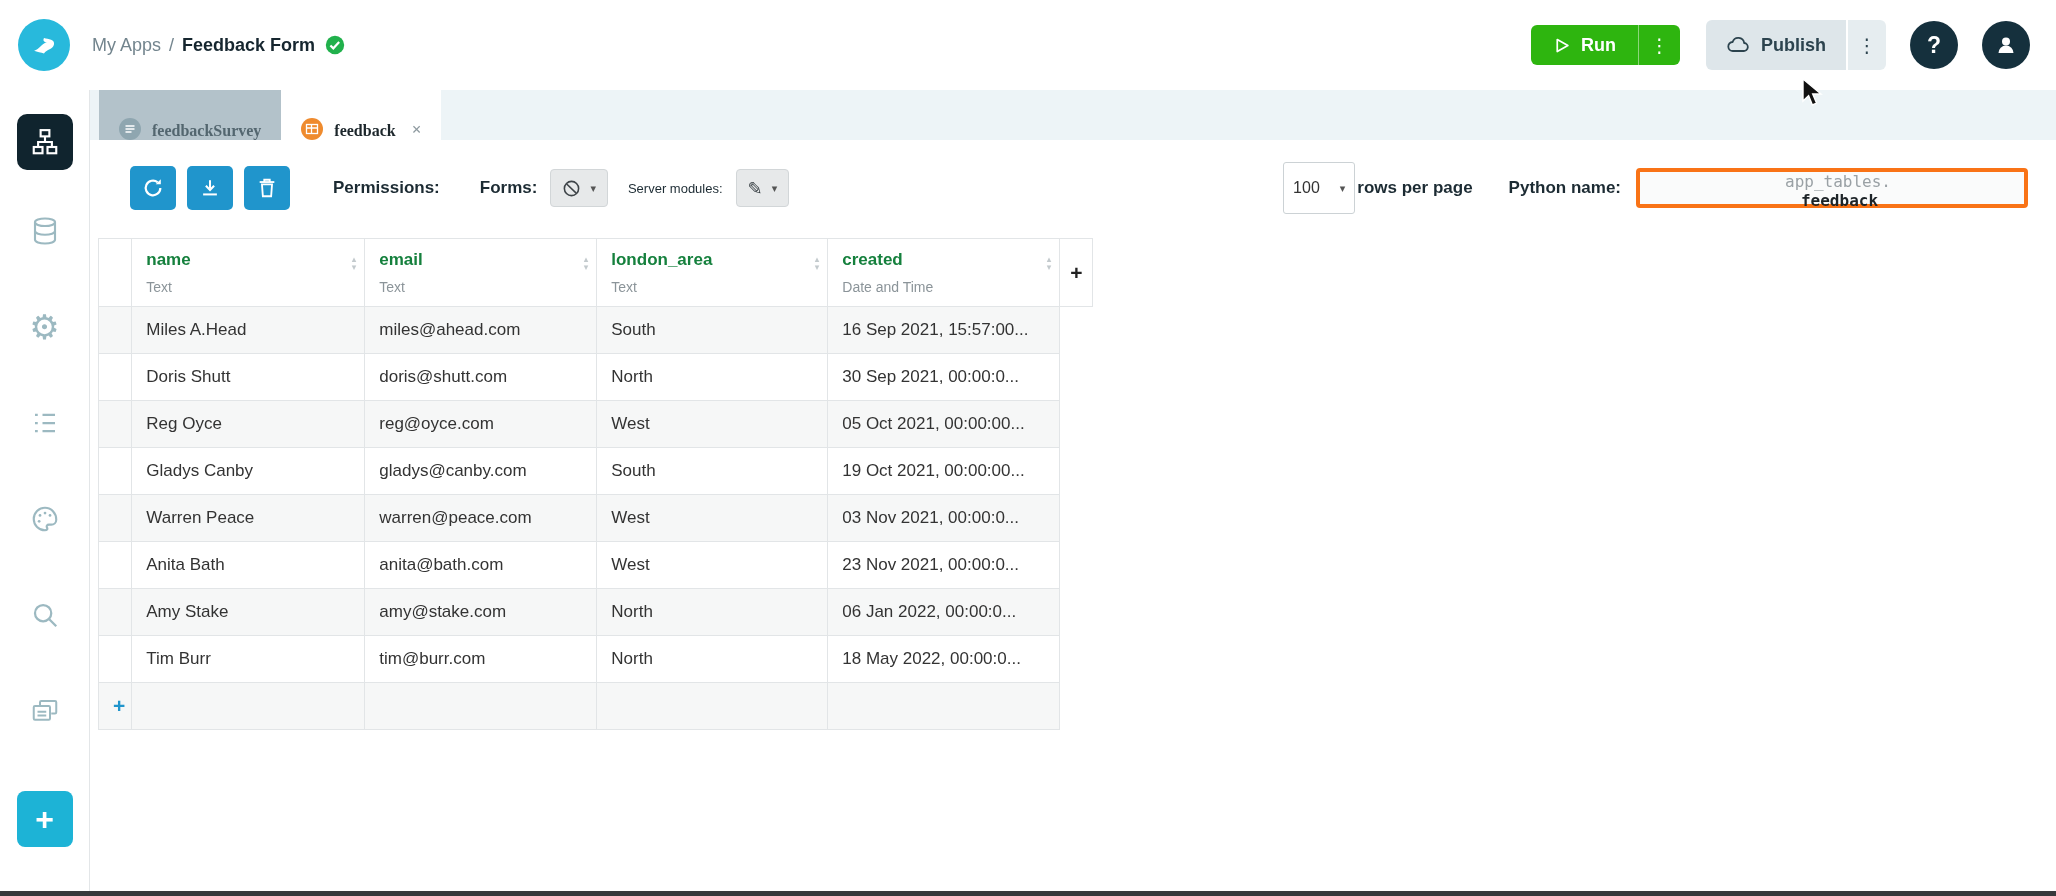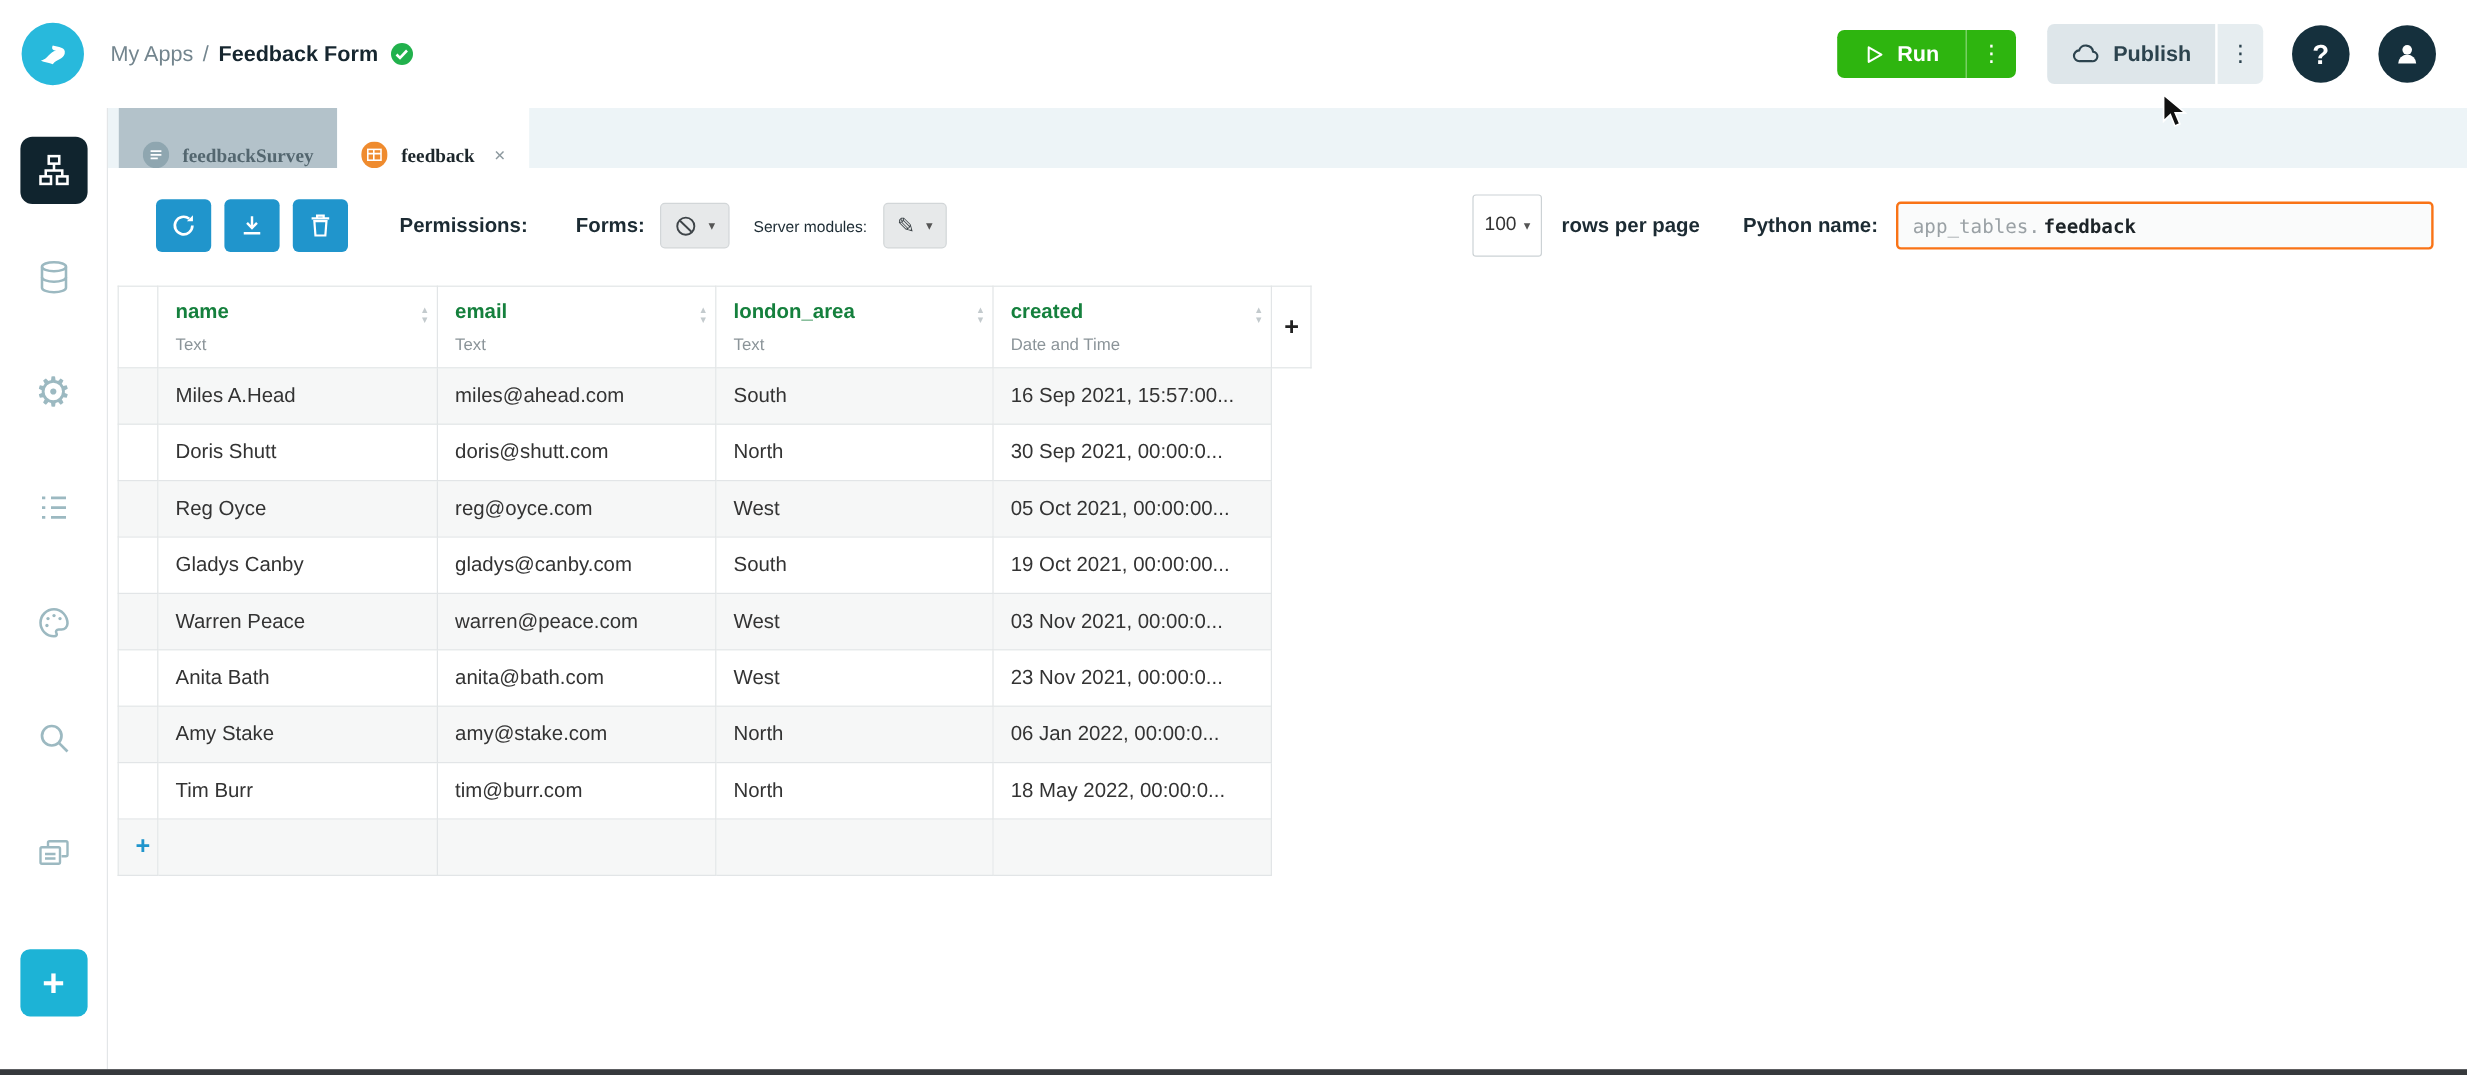--- a/index.html
+++ b/index.html
@@ -50,24 +50,24 @@
   .toolbar { display:flex; align-items:center; padding:22px 28px 20px 40px; flex:none; }
   .tb-btn { width:46px; height:44px; background:#2095cc; border-radius:5px; margin-right:11px; display:flex; align-items:center; justify-content:center; cursor:pointer; flex:none; }
   .perm-label { margin-left:32px; font-weight:700; font-size:17px; }
   .forms-label { margin-left:40px; font-weight:600; font-size:17px; }
   .server-label { margin-left:20px; font-weight:400; font-size:13px; }
   .dd-btn { margin-left:13px; background:#e7e9ea; border:1px solid #d2d6d8; border-radius:4px; height:38px; padding:0 11px; display:flex; align-items:center; gap:9px; color:#3c4347; cursor:pointer; }
   .dd-caret { font-size:11px; color:#555; }
   .dd-pencil { font-size:18px; }
 
   .right-group { margin-left:auto; display:flex; align-items:center; }
-  .rpp-select { display:flex; align-items:center; gap:6px; border:1px solid #ccd2d5; background:#fff; border-radius:3px; padding:16px 9px; font-size:16px; color:#333; cursor:pointer; }
-  .rpp-label { margin-left:16px; font-weight:700; font-size:17px; }
+  .rpp-select { display:flex; align-items:center; gap:20px; border:1px solid #ccd2d5; background:#fff; border-radius:3px; padding:16px 9px; font-size:16px; color:#333; cursor:pointer; }
+  .rpp-label { margin-left:2px; font-weight:700; font-size:17px; }
   .pyname-label { margin-left:36px; font-weight:700; font-size:17px; }
-  .pyname-box { margin-left:15px; width:448px; height:40px; border:2px solid #f97316; border-radius:4px; background:#fafbfb; display:flex; align-items:center; padding-left:12px; font-family:"DejaVu Sans Mono", monospace; font-size:16px; }
+  .pyname-box { margin-left:15px; width:392px; height:40px; border:4px solid #f97316; border-radius:4px; background:#fafbfb; display:flex; align-items:center; padding-left:12px; font-family:"DejaVu Sans Mono", monospace; font-size:16px;flex-direction:column; }
   .py-prefix { color:#9aa1a5; }
   .py-value { font-weight:700; color:#1d2428; margin-left:3px; }
 
   
   .table-wrap { margin:4px 0 0 8px; }
   table.data-grid { border-collapse:collapse; table-layout:fixed; font-size:17px; color:#333; }
   .data-grid th, .data-grid td { border:1px solid #e2e5e7; }
   .data-grid th { background:#fff; text-align:left; vertical-align:top; padding:11px 8px 8px 14px; height:68px; }
   .col-head { display:flex; justify-content:space-between; align-items:flex-start; }
   .col-name { font-weight:700; font-size:17px; color:#15803d; }

